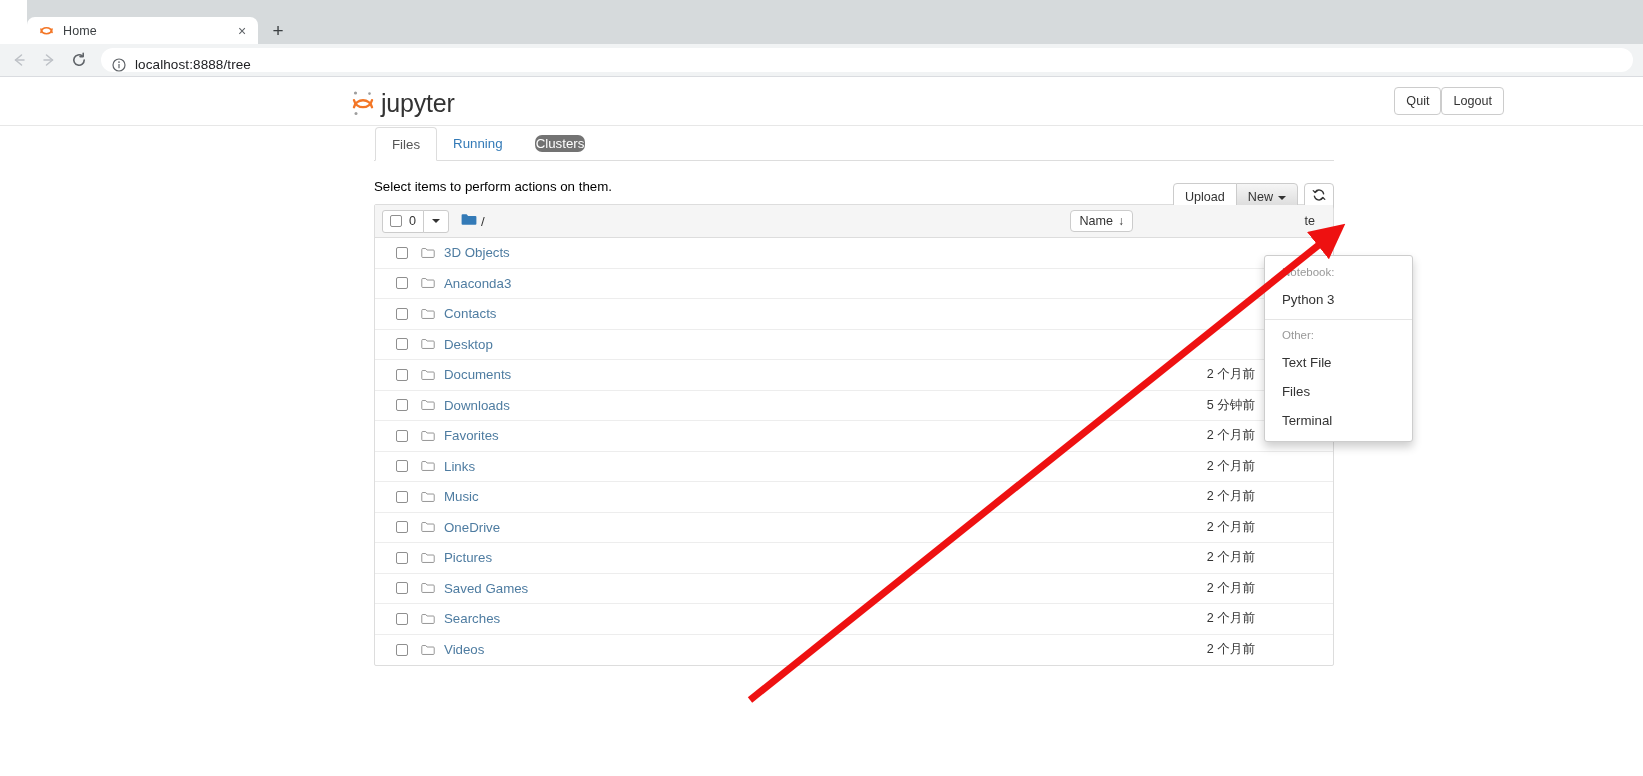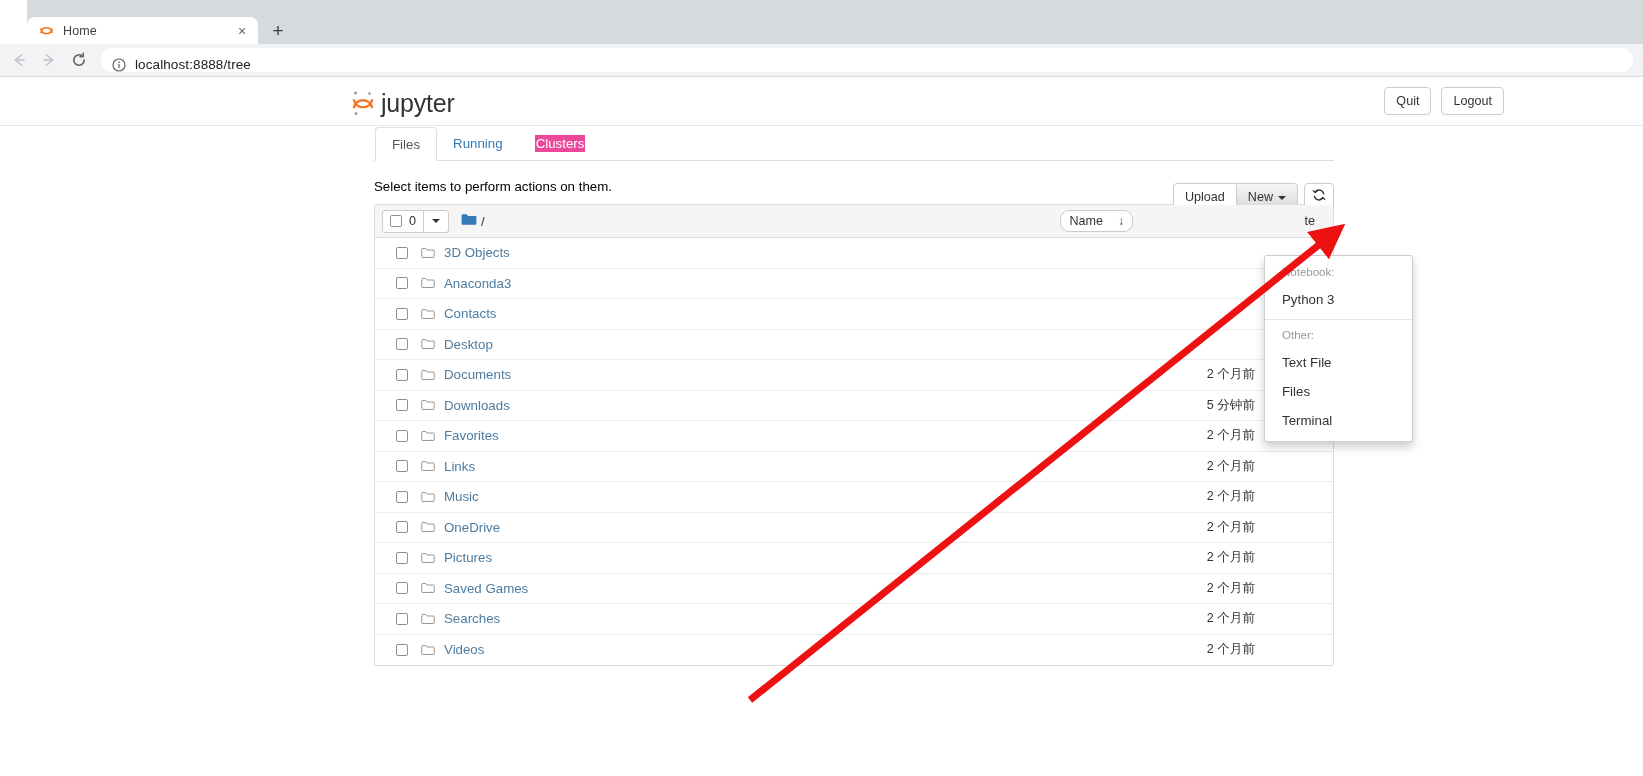--- a/index.html
+++ b/index.html
@@ -134,21 +134,20 @@
     font-size: 25px;
     color: #333333;
     font-weight: 400;
     letter-spacing: -.2px;
   }
   .jp-header-right {
     position: absolute;
     right: 139px;
     top: 10px;
     display: flex;
-    gap: 10px;
   }
   .btn {
     font-family: "Liberation Sans", sans-serif;
     font-size: 12.6px;
     color: #333333;
     background: #ffffff;
     background-image: linear-gradient(to bottom, #ffffff 0%, #e0e0e0 100%);
     border: 1px solid #cccccc;
     border-radius: 4px;
     padding: 5px 11px;
@@ -191,23 +190,24 @@
   }
   .tab-item.active {
     color: #555555;
     background: #ffffff;
     border: 1px solid #dddddd;
     border-bottom-color: #ffffff;
     border-top-left-radius: 4px;
     border-top-right-radius: 4px;
   }
   .tab-item .sel {
-    background: #ec4899;
+    background: #737373;
     color: #ffffff;
     padding: 1px 1px;
+    border-radius: 7px;
   }
 
   .actions-row {
     height: 42px;
     display: flex;
     align-items: center;
     position: relative;
     padding-top: 8px;
   }
   .actions-text {
@@ -291,26 +291,26 @@
   }
   .breadcrumb .slash { margin-left: 4px; color: #333; }
   .sortbtn {
     position: absolute;
     right: 200px;
     top: 5px;
     font-size: 12.6px;
     color: #333;
     background: #ffffff;
     border: 1px solid #cccccc;
-    border-radius: 9px;
+    border-radius: 4px;
     padding: 3px 8px;
     cursor: pointer;
     display: flex;
     align-items: center;
-    gap: 15px;
+    gap: 5px;
   }
   .sortbtn .dn { font-size: 12px; }
   .headcell-right {
     position: absolute;
     right: 18px;
     top: 9px;
     font-size: 12.6px;
     color: #333;
   }
 

